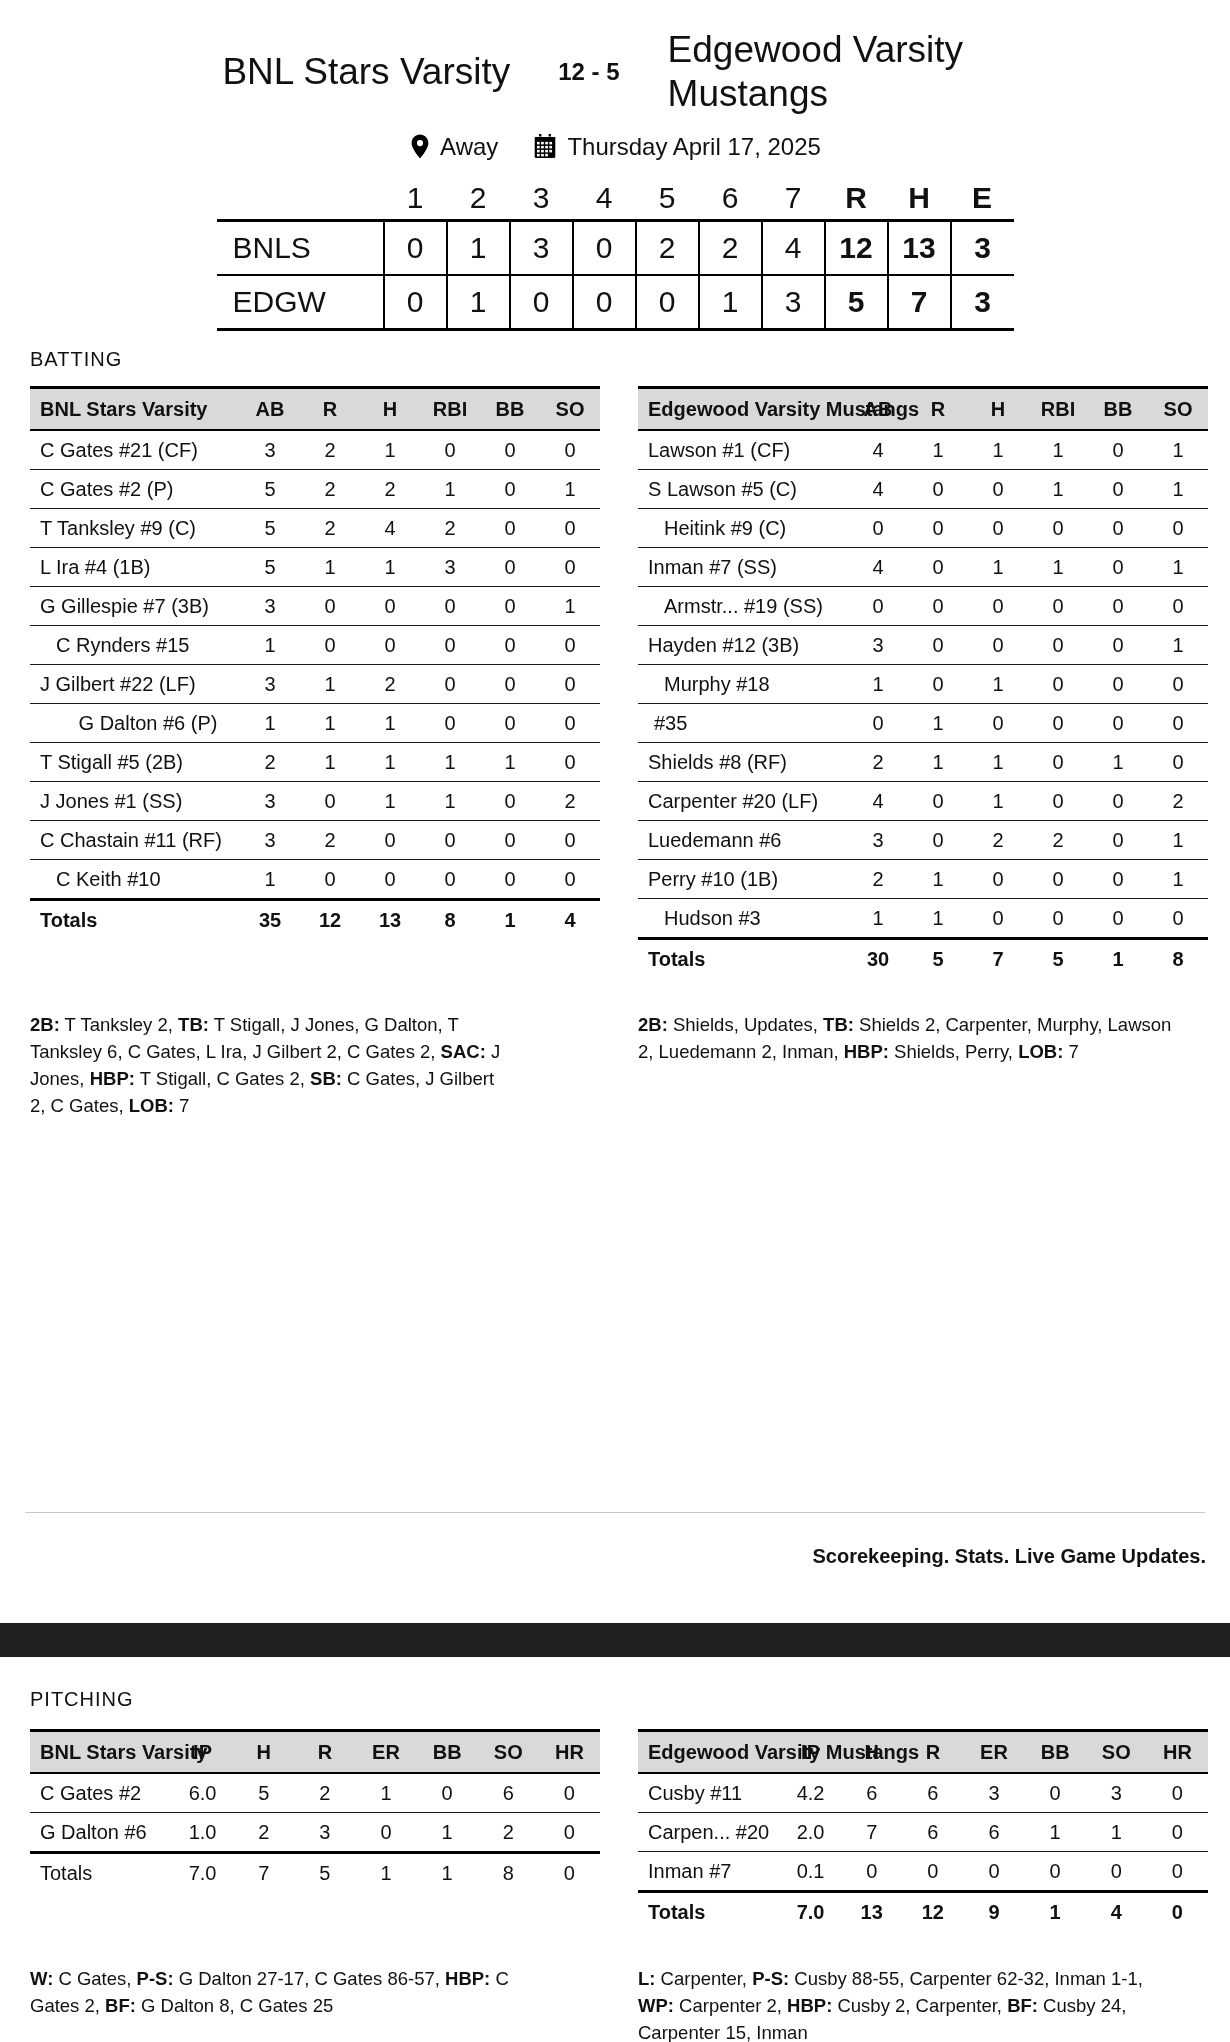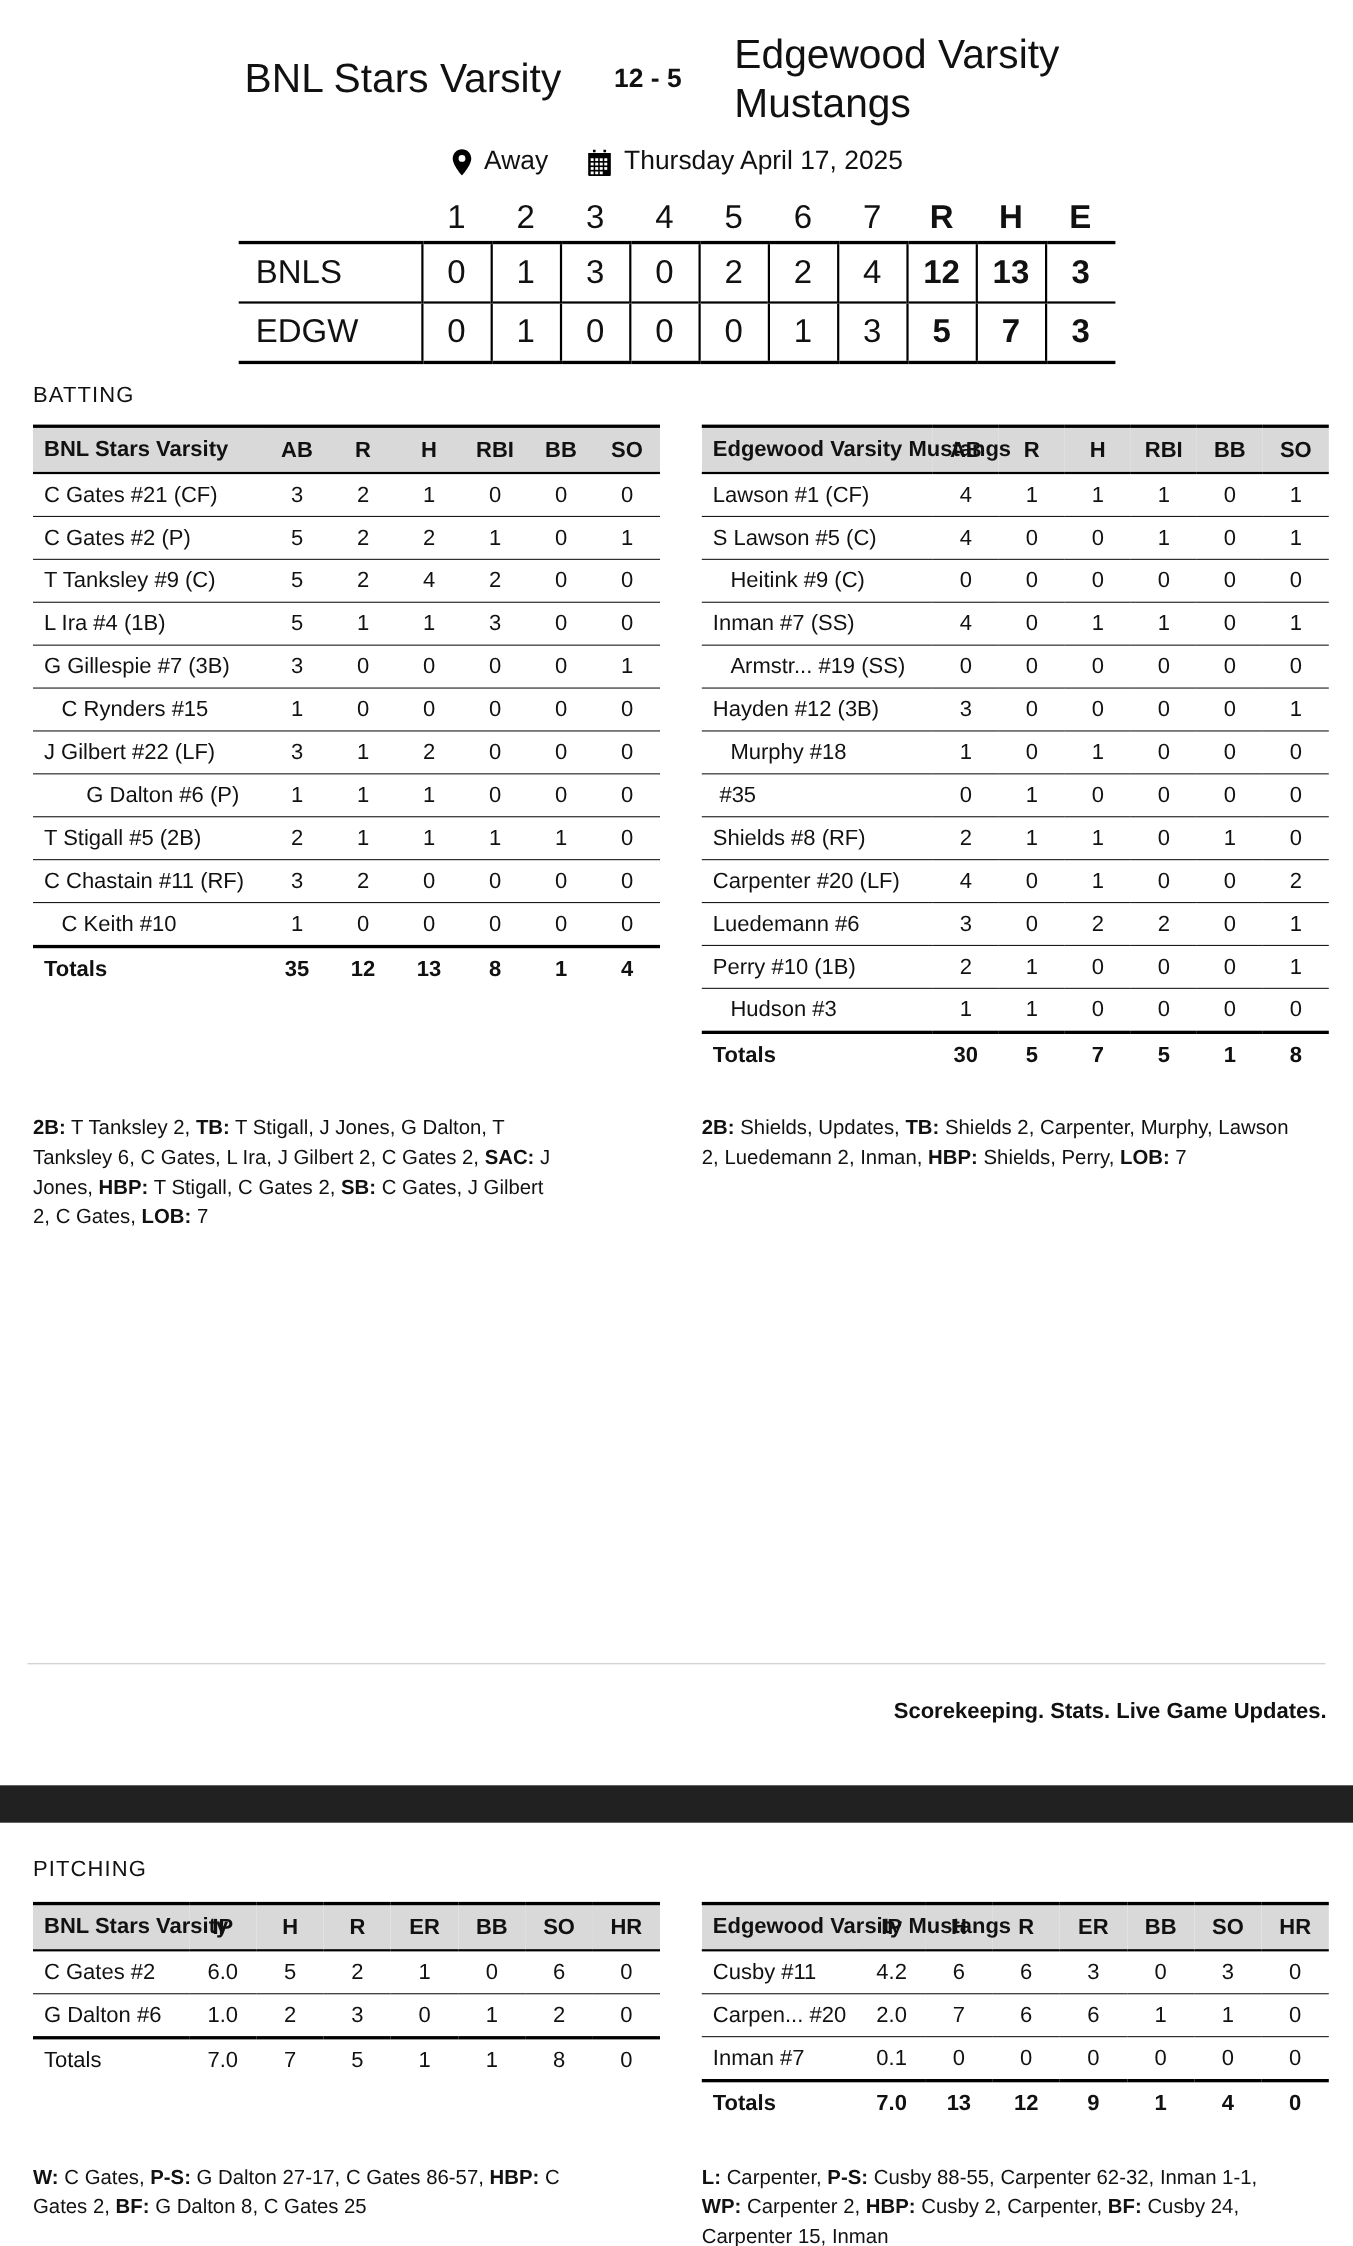--- a/index.html
+++ b/index.html
@@ -8,21 +8,21 @@
     font-family:"Liberation Sans","DejaVu Sans",sans-serif;color:#111;
     overflow:hidden;-webkit-font-smoothing:antialiased;
   }
   
   #header-block{position:absolute;top:28px;left:0;width:1230px;}
   .title-row{display:flex;justify-content:center;align-items:center;gap:48px;}
   .team-title{font-size:37px;font-weight:400;white-space:nowrap;}
   .team-title.two-line{width:340px;white-space:normal;line-height:1.2;}
   .score{font-size:24px;font-weight:700;white-space:nowrap;}
   .meta-row{display:flex;justify-content:center;align-items:center;gap:34px;margin-top:16px;font-size:24px;}
-  .meta-item{display:flex;align-items:flex-end;gap:9px;}
+  .meta-item{display:flex;align-items:flex-start;gap:9px;}
   .meta-item svg{display:block;}
   
   #linescore-wrap{margin-top:18px;}
   table.linescore{border-collapse:collapse;margin:0 auto;table-layout:fixed;}
   table.linescore col.c-name{width:167px;}
   table.linescore col.c-num{width:63px;}
   table.linescore th{height:36px;font-size:30px;font-weight:400;text-align:center;vertical-align:bottom;padding:0 0 4px 0;border:none;}
   table.linescore th.sum{font-weight:700;}
   table.linescore td{height:52px;font-size:30px;text-align:center;border-left:2px solid #000;padding:0;}
   table.linescore td.team{border-left:none;text-align:left;padding-left:16px;}
@@ -269,20 +269,29 @@
           <tr>
             <td class="name-td">T Stigall #5 (2B)</td>
             <td>2</td>
             <td>1</td>
             <td>1</td>
             <td>1</td>
             <td>1</td>
             <td>0</td>
           </tr>
           <tr>
+            <td class="name-td">J Jones #1 (SS)</td>
+            <td>3</td>
+            <td>0</td>
+            <td>1</td>
+            <td>1</td>
+            <td>0</td>
+            <td>2</td>
+          </tr>
+          <tr>
             <td class="name-td">C Chastain #11 (RF)</td>
             <td>3</td>
             <td>2</td>
             <td>0</td>
             <td>0</td>
             <td>0</td>
             <td>0</td>
           </tr>
           <tr>
             <td class="name-td" style="padding-left: 26px;">C Keith #10</td>

